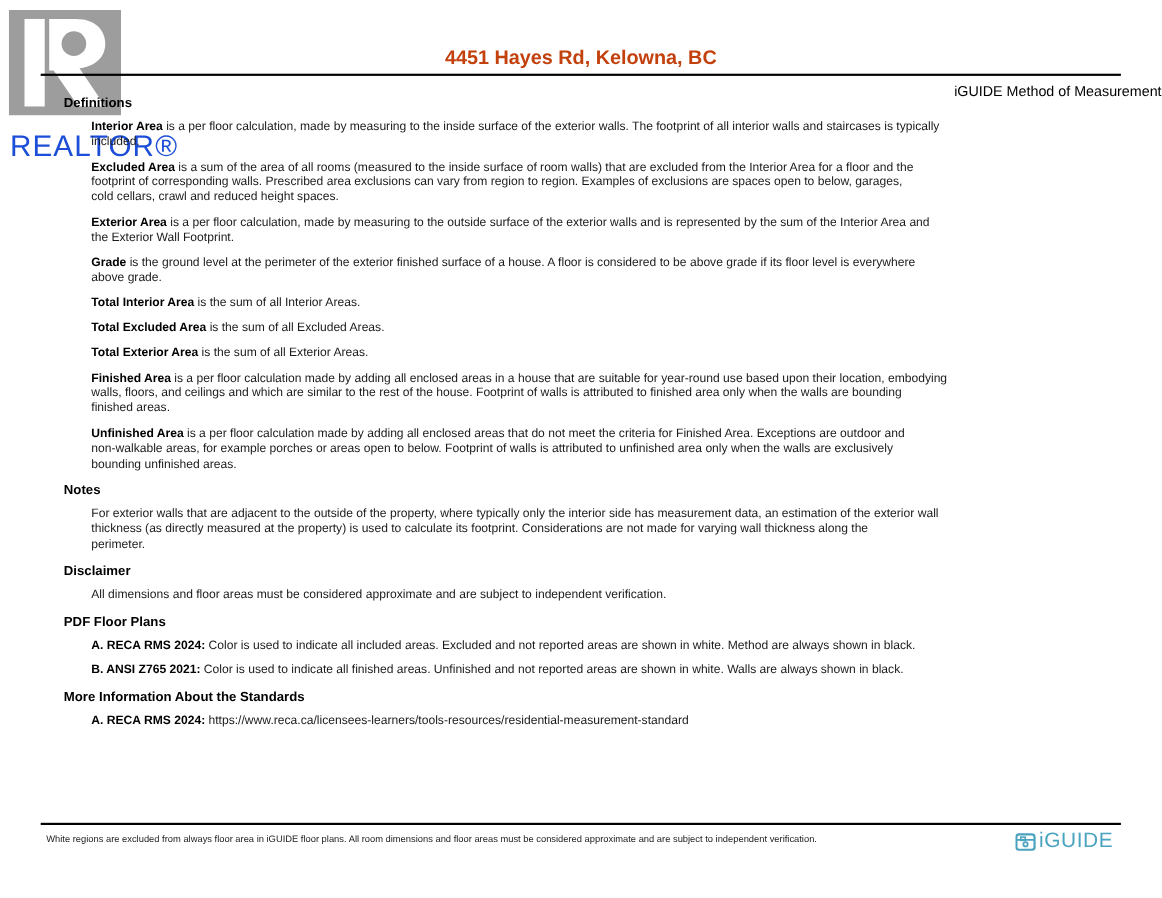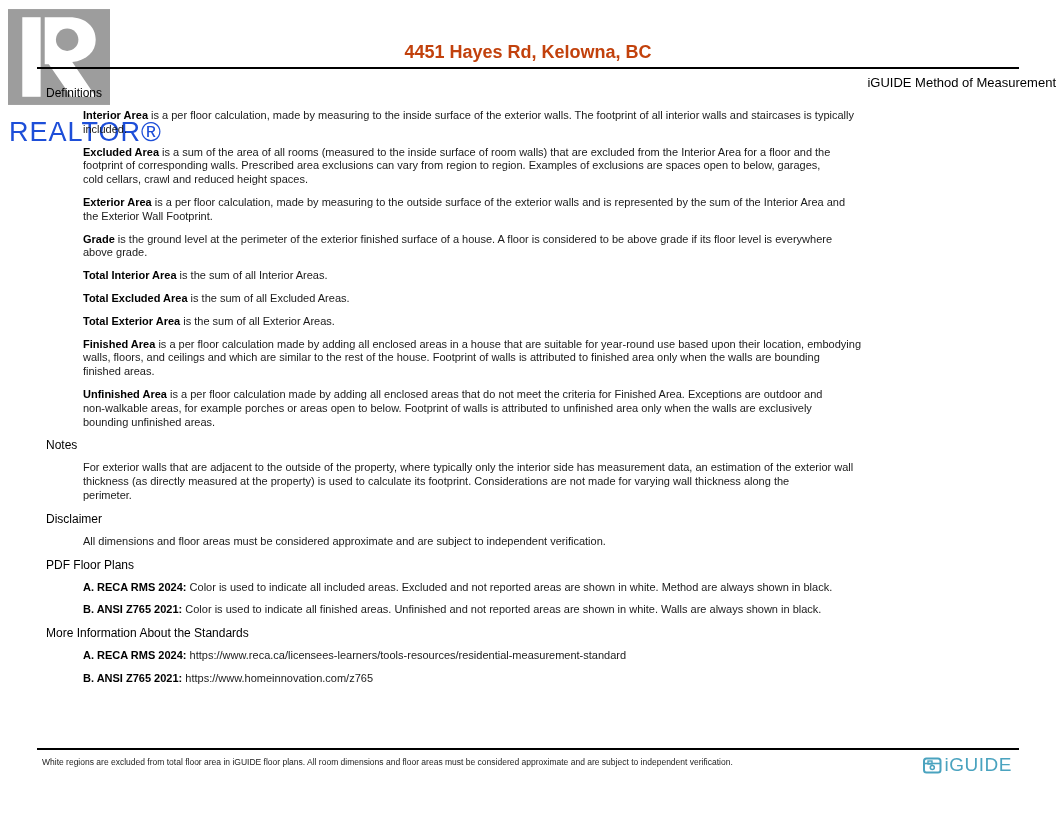--- a/index.html
+++ b/index.html
@@ -33,22 +33,22 @@
     margin:12px 0 0 0;text-align:right;
     font-size:13px;font-weight:normal;color:#000;
   }
 
   
   main{
     position:absolute;left:46px;top:86px;width:973px;z-index:2;
     font-size:11px;line-height:13.8px;
   }
   h3.sec{
-    font-size:12px;font-weight:normal;color:#000;
-    margin:3px 0 8px 0;line-height:15px;
+    font-size:12px;font-weight:bold;color:#000;
+    margin:3px 0 8px 12px;line-height:15px;
   }
   h3.sec:first-child{margin-top:0;}
   p.def{
     margin:0 0 9px 37px;width:936px;color:#1a1a1a;
   }
   p.def b{color:#000;}
   .t{white-space:pre-line;}
 
   
   footer{position:absolute;left:0;top:748px;width:1056px;z-index:2;}
@@ -125,27 +125,26 @@
 
     <h3 class="sec">Disclaimer</h3>
     <p class="def"><span class="t">All dimensions and floor areas must be considered approximate and are subject to independent verification.</span></p>
 
     <h3 class="sec">PDF Floor Plans</h3>
     <p class="def"><b>A. RECA RMS 2024:</b><span class="t"> Color is used to indicate all included areas. Excluded and not reported areas are shown in white. Method are always shown in black.</span></p>
     <p class="def"><b>B. ANSI Z765 2021:</b><span class="t"> Color is used to indicate all finished areas. Unfinished and not reported areas are shown in white. Walls are always shown in black.</span></p>
 
     <h3 class="sec">More Information About the Standards</h3>
     <p class="def"><b>A. RECA RMS 2024:</b><span class="t"> https://www.reca.ca/licensees-learners/tools-resources/residential-measurement-standard</span></p>
-    <p class="def"><b>B. ANSI Z765 2021:</b><span class="t"> https://www.homeinnovation.com/z765</span></p>
 
   </main>
 
   <footer>
     <div class="foot-rule"></div>
-    <div class="foot-note">White regions are excluded from total floor area in iGUIDE floor plans. All room dimensions and floor areas must be considered approximate and are subject to independent verification.</div>
+    <div class="foot-note">White regions are excluded from always floor area in iGUIDE floor plans. All room dimensions and floor areas must be considered approximate and are subject to independent verification.</div>
     <div class="brand">
       <svg width="19" height="17" viewBox="0 0 19 17">
         <rect x="1" y="1.5" width="16.5" height="14" rx="2.5" fill="none" stroke="#4aa3bf" stroke-width="2"></rect>
         <line x1="1.5" y1="6.5" x2="17" y2="6.5" stroke="#4aa3bf" stroke-width="1.6"></line>
         <rect x="5" y="4" width="4" height="3" fill="none" stroke="#4aa3bf" stroke-width="1.4"></rect>
         <circle cx="9.3" cy="10.5" r="2" fill="none" stroke="#4aa3bf" stroke-width="1.6"></circle>
       </svg>
       <span class="brand-text">iGUIDE</span>
     </div>
   </footer>

